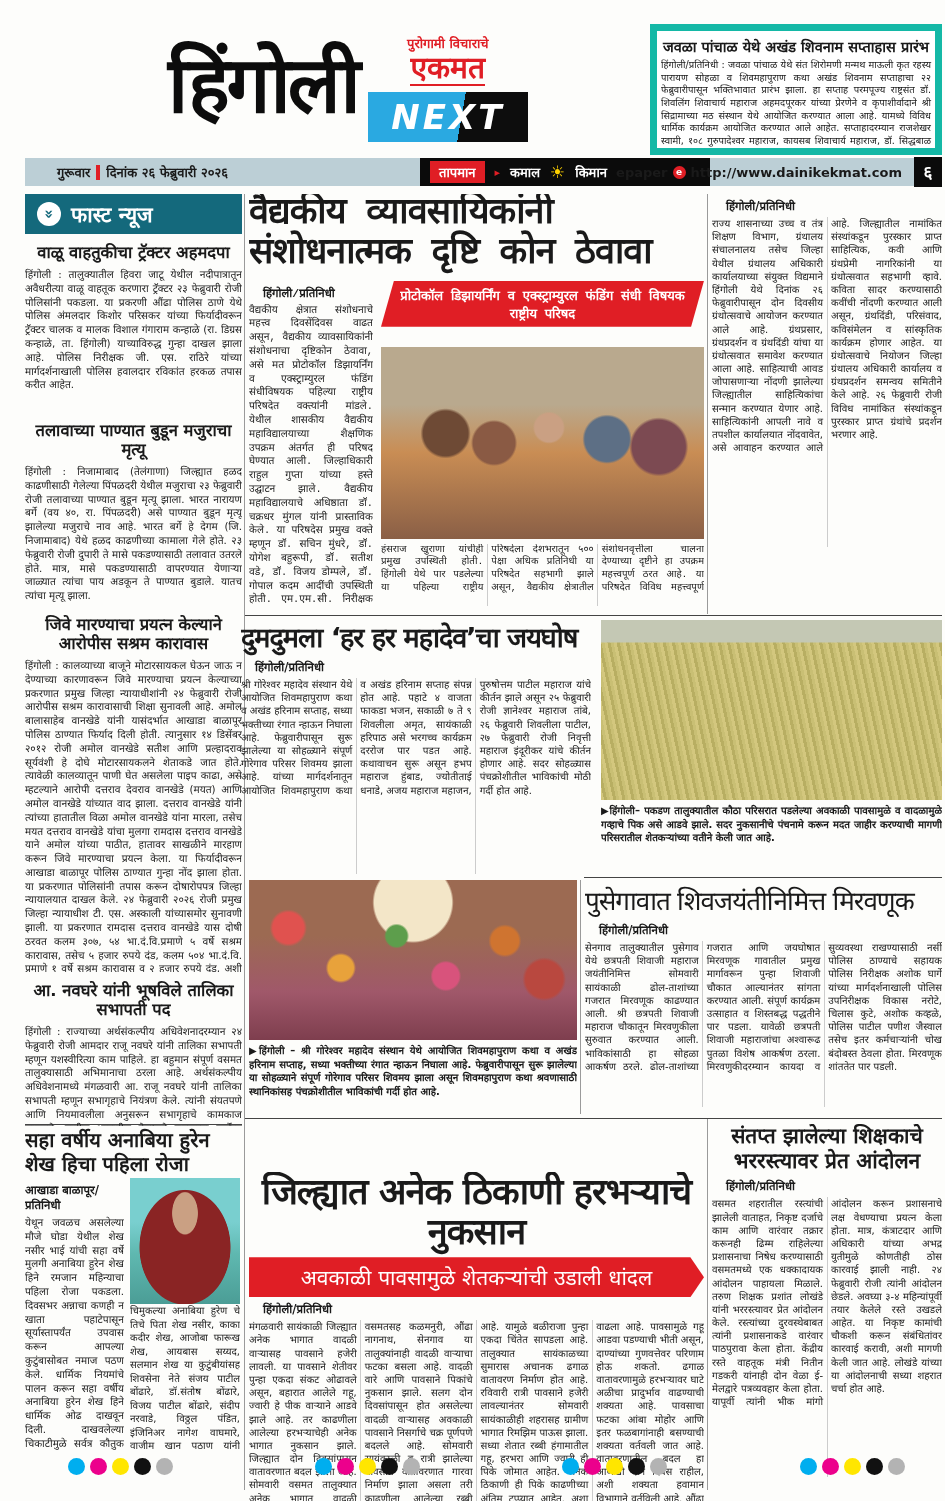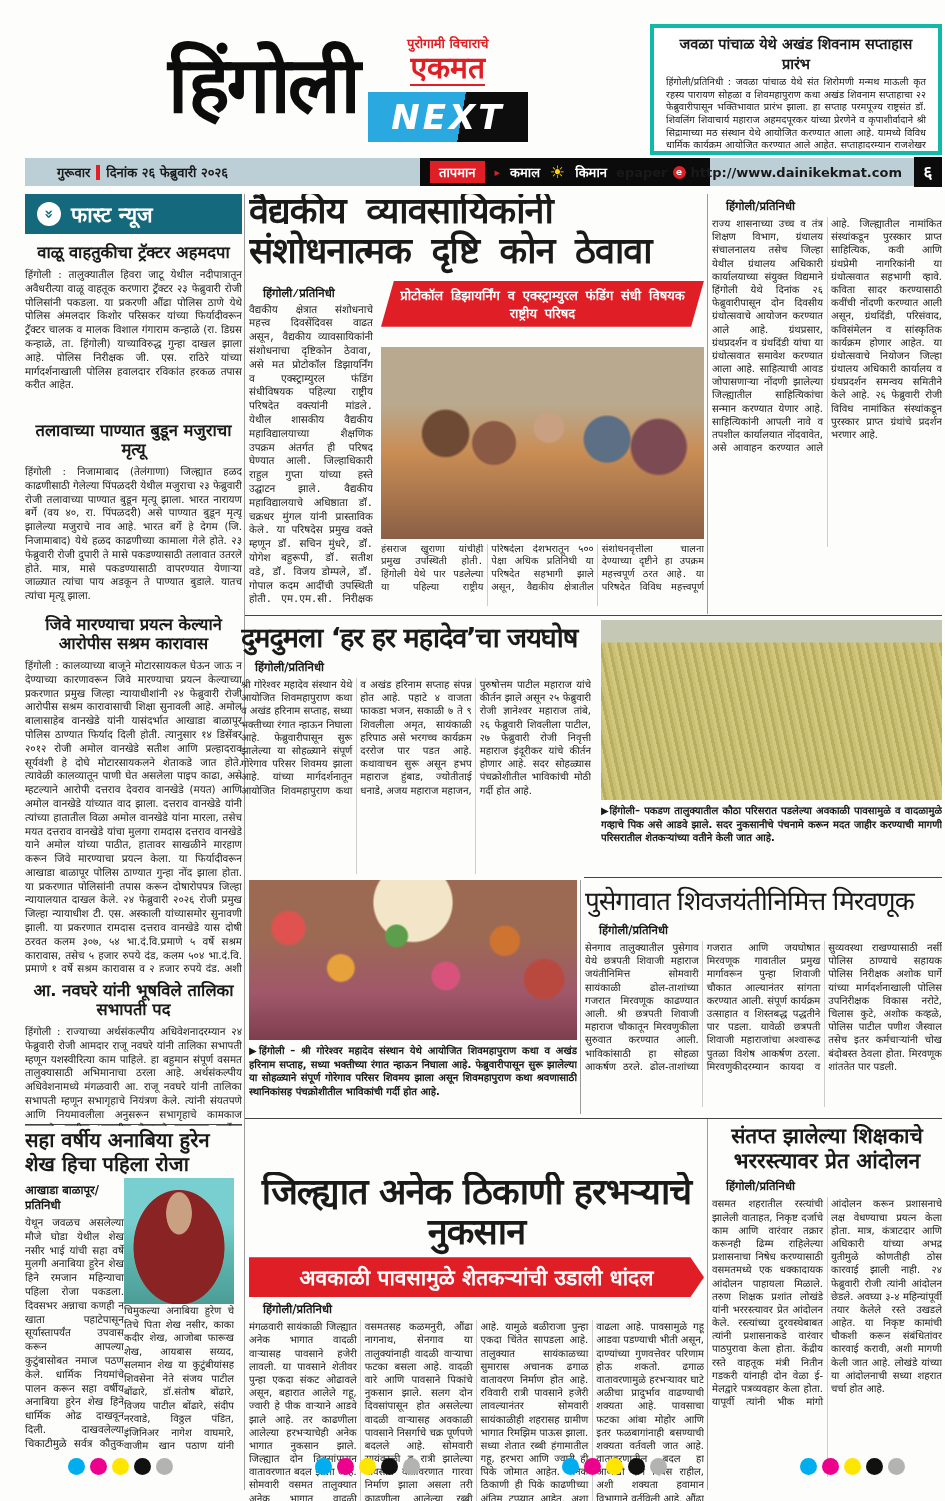--- a/index.html
+++ b/index.html
@@ -16,21 +16,21 @@
   
   .logo-wrap { left:168px; top:16px; width:478px; height:138px; display:flex; align-items:center; gap:10px; }
   .logo-city { font-size:78px; font-weight:900; letter-spacing:-3px; line-height:1.0; color:#0c0c0c; }
   .logo-side { display:flex; flex-direction:column; align-items:center; margin-top:6px; }
   .logo-tagline { color:#e01e25; font-size:13px; font-weight:700; }
   .logo-brand { color:#e01e25; font-size:30px; font-weight:900; line-height:1.05; border-bottom:2px solid #e01e25; padding-bottom:1px; }
   .logo-next { margin-top:6px; width:160px; height:50px; display:flex; align-items:center; justify-content:center;
     background:linear-gradient(100deg,#2aa9e1 0 58%,#0d0d0d 58% 100%);
     color:#fff; font-weight:900; font-style:italic; font-size:34px; letter-spacing:3px; }
 
-  .topstory { left:650px; top:24px; width:292px; height:131px; border:4px solid #14b8a6; padding:5px 12px; overflow:hidden; background:#fff; }
+  .topstory { left:650px; top:24px; width:292px; height:131px; border:7px solid #14b8a6; padding:5px 4px; overflow:hidden; background:#fff; }
   .ts-head { font-weight:800; font-size:14.5px; text-align:center; margin-bottom:3px; }
   .ts-body { font-size:9.6px; line-height:1.32; text-align:justify; }
 
   
   .datebar { left:25px; top:158px; width:917px; height:28px; background:#bccfd6; display:flex; align-items:center; font-size:13px; }
   .db-left { padding-left:32px; font-weight:700; display:flex; align-items:center; gap:6px; }
   .db-sep { display:inline-block; width:4px; height:15px; background:#e01e25; }
   .db-temp { position:absolute; left:395px; top:0; width:290px; height:28px; background:#0b0b0b; color:#fff;
     display:flex; align-items:center; gap:10px; padding:0 10px; font-weight:700; }
   .db-temp-label { background:#e01e25; color:#fff; padding:2px 9px; font-weight:800; }
@@ -100,34 +100,34 @@
   .crowd-cap { left:249px; top:1044px; width:328px; height:70px; overflow:hidden; }
 
   
   .puse { left:585px; top:882px; width:357px; height:232px; overflow:hidden; }
   .puse h2 { font-size:26px; font-weight:400; white-space:nowrap; letter-spacing:-1px; }
   .puse .cols { column-count:3; column-gap:8px; column-rule:1px solid #ccc; height:166px; overflow:hidden; }
 
   
   .harb { left:249px; top:1172px; width:455px; height:366px; overflow:hidden; }
   .harb h2 { font-size:36px; font-weight:900; text-align:center; line-height:1.1; letter-spacing:-1px; }
-  .harb .banner { margin:6px 0 4px; background:#e01e25; color:#fff; font-weight:700; font-size:21px; text-align:center; padding:6px 4px;
+  .harb .banner { margin:6px 0 4px; background:#e01e25; color:#fff; font-weight:400; font-size:21px; text-align:center; padding:6px 4px;
     clip-path:polygon(0 0,97% 0,100% 50%,97% 100%,0 100%); }
   .harb .cols { column-count:4; column-gap:8px; column-rule:1px solid #ccc; height:218px; overflow:hidden; }
   .harb .cols p, .granth .cols p, .mahadev .cols p, .puse .cols p, .shik .cols p { font-size:10px; line-height:1.32; text-align:justify; }
 
   
   .shik { left:712px; top:1124px; width:230px; height:366px; overflow:hidden; }
   .shik h2 { font-size:21px; font-weight:900; line-height:1.2; text-align:center; }
   .shik .cols { column-count:2; column-gap:8px; column-rule:1px solid #ccc; height:280px; overflow:hidden; }
 
   
   .ana { left:25px; top:1128px; width:217px; height:340px; overflow:hidden; }
   .ana h2 { font-size:20px; font-weight:900; line-height:1.2; }
-  .ana-row { display:flex; margin-top:2px; }
+  .ana-row { display:flex; gap:6px; margin-top:2px; }
   .ana-left { width:99px; }
   .ana-left .byline { margin-left:0; }
   .ana-right { width:110px; }
   .girl-photo { width:110px; height:126px;
     background:
       radial-gradient(ellipse at 50% 28%, #caa083 0 16%, transparent 17%),
       radial-gradient(ellipse at 50% 55%, #8a2424 0 58%, transparent 59%),
       linear-gradient(180deg,#79cfcf 0 35%,#5fb8b0 60%,#4b9d96 100%); }
 
   

